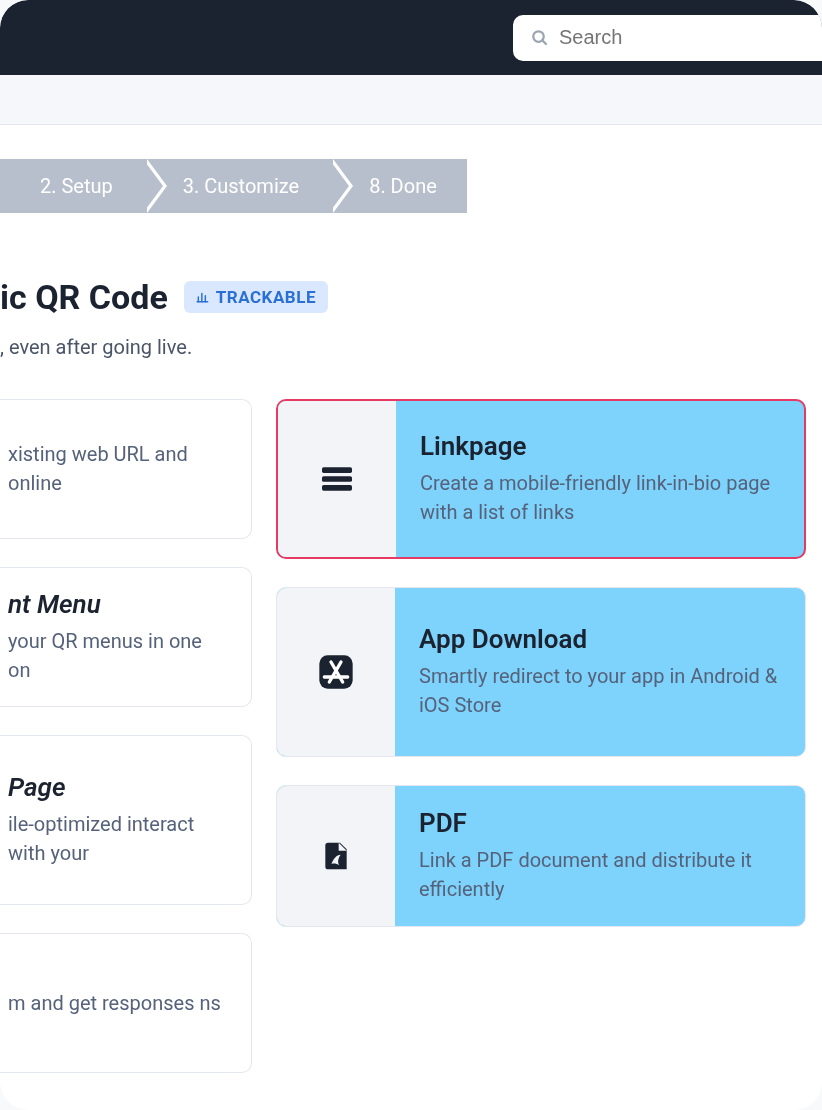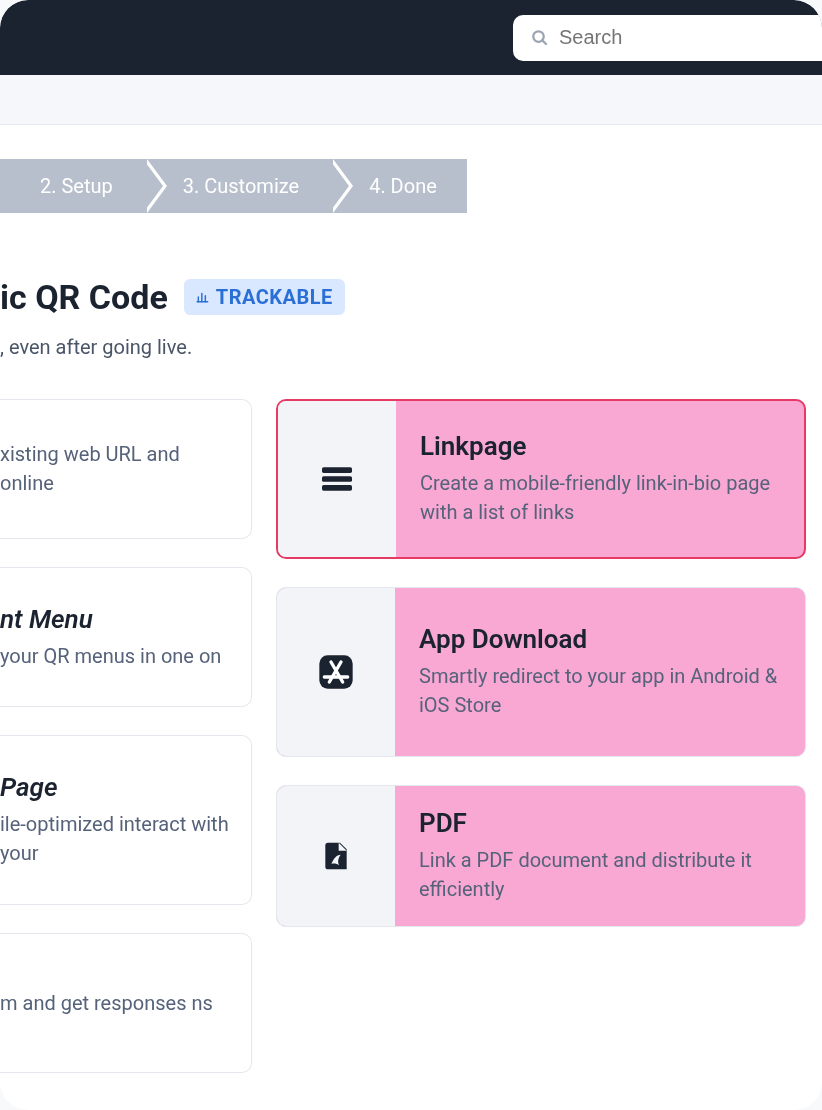--- a/index.html
+++ b/index.html
@@ -15,37 +15,37 @@
 
   .steps { display: flex; height: 54px; margin-top: 34px; }
   .step { position: relative; background: #b8bfcc; color: #fff; display: flex; align-items: center; font-size: 20px; padding: 0 30px 0 40px; }
   .step:first-child { padding-left: 40px; }
   .step .chev { position: absolute; right: -20px; top: 0; width: 0; height: 0; border-top: 27px solid transparent; border-bottom: 27px solid transparent; border-left: 20px solid #b8bfcc; z-index: 2; }
   .step .chev-gap { position: absolute; right: -24px; top: 0; width: 0; height: 0; border-top: 27px solid transparent; border-bottom: 27px solid transparent; border-left: 20px solid #fff; z-index: 1; }
   .step:last-child .chev, .step:last-child .chev-gap { display: none; }
 
   .title-row { display: flex; align-items: center; gap: 16px; margin-top: 64px; padding-left: 0; }
   .title { font-size: 34px; font-weight: 700; color: #1b2331; white-space: nowrap; }
-  .badge { background: #d9e8ff; color: #2a6fd6; font-weight: 700; font-size: 20px; letter-spacing: 0.5px; padding: 6px 12px; border-radius: 6px; display: inline-flex; align-items: center; gap: 6px; }
+  .badge { background: #d9e8ff; color: #2a6fd6; font-weight: 700; font-size: 17px; letter-spacing: 0.5px; padding: 6px 12px; border-radius: 6px; display: inline-flex; align-items: center; gap: 6px; }
   .badge .icon { width: 14px; height: 14px; display: inline-flex; }
   .subtitle { color: #4a5568; font-size: 20px; margin-top: 18px; }
 
   .grid { display: grid; grid-template-columns: 252px 530px; gap: 24px; margin-top: 40px; align-items: start; }
   .left-col { display: flex; flex-direction: column; gap: 28px; }
   .right-col { display: flex; flex-direction: column; gap: 28px; }
 
-  .card { display: flex; border: 1px solid #e4e8ee; border-radius: 10px; background: #f9a8d4; overflow: hidden; min-height: 140px; }
+  .card { display: flex; border: 1px solid #e4e8ee; border-radius: 10px; background: #7dd3fc; overflow: hidden; min-height: 140px; }
   .card.highlight { border: 2px solid #e63963; }
   .card .icon-pane { width: 118px; background: #f2f4f7; display: flex; align-items: center; justify-content: center; flex: 0 0 auto; }
   .card .icon-pane .icon { color: #1b2331; display: inline-flex; }
   .card .text-pane { padding: 22px 24px; display: flex; flex-direction: column; justify-content: center; gap: 8px; }
   .card .card-title { font-size: 26px; font-weight: 600; color: #1b2331; }
   .card .card-desc { font-size: 20px; color: #56627a; line-height: 1.45; }
 
-  .left-card { border: 1px solid #e4e8ee; border-radius: 0 10px 10px 0; border-left: none; background: #fff; padding: 20px 22px 20px 0; min-height: 140px; display: flex; flex-direction: column; justify-content: center; gap: 8px; }
+  .left-card { border: 1px solid #e4e8ee; border-radius: 0 10px 10px 0; border-left: none; background: #fff; padding: 20px 22px 20px 8px; min-height: 140px; display: flex; flex-direction: column; justify-content: center; gap: 8px; }
   .left-card .card-title { font-size: 26px; font-weight: 600; color: #1b2331; white-space: nowrap; font-style: italic; }
   .left-card .card-desc { font-size: 20px; color: #56627a; line-height: 1.45; }
 
   .truncate-left { overflow: hidden; }
 </style>
 </head>
 <body>
 
 <div class="frame">
 
@@ -68,21 +68,21 @@
       <span>2. Setup</span>
       <span class="chev-gap"></span>
         <span class="chev"></span>
     </div>
     <div class="step">
       <span>3. Customize</span>
       <span class="chev-gap"></span>
         <span class="chev"></span>
     </div>
     <div class="step">
-      <span>4. Done</span>
+      <span>8. Done</span>
     </div>
   </div>
 
   <div class="title-row">
     <div class="title truncate-left">ic QR Code</div>
     <div class="badge">
       <span class="icon">
         <svg viewBox="0 0 24 24" width="14" height="14" fill="none" stroke="currentColor" stroke-width="2.5" stroke-linecap="round">
             <line x1="4" y1="20" x2="4" y2="12"></line>
             <line x1="10" y1="20" x2="10" y2="6"></line>

